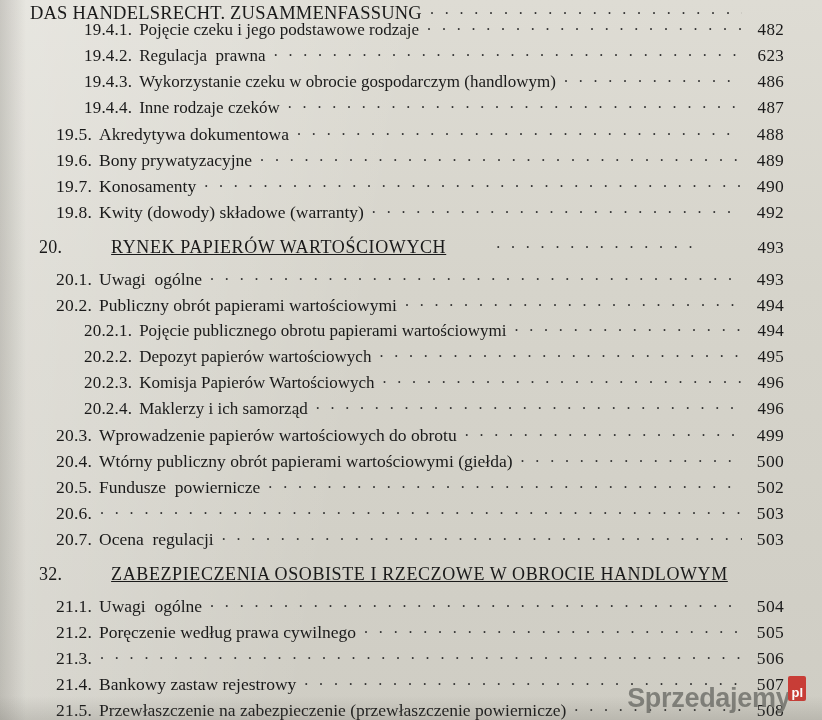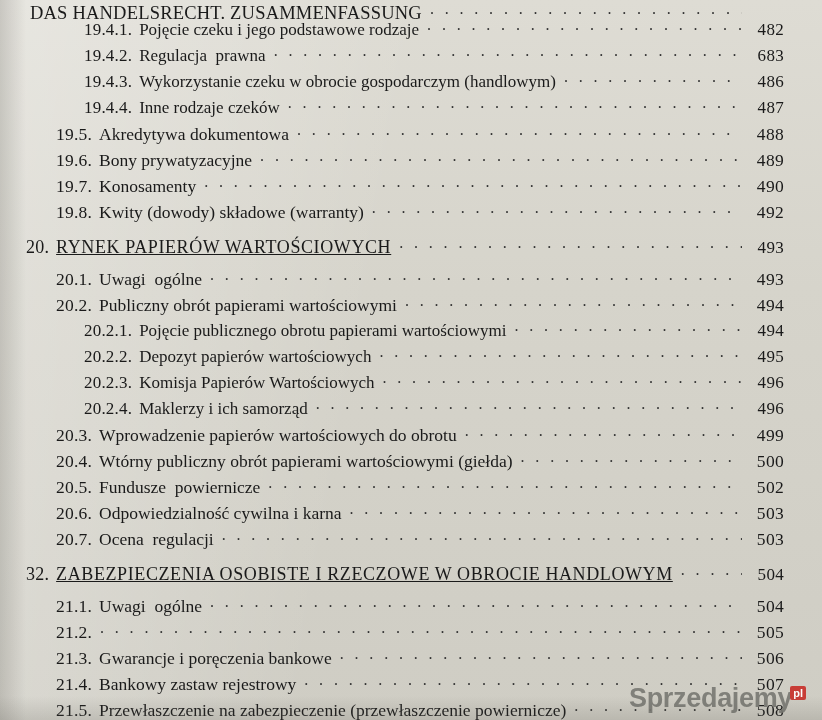--- a/index.html
+++ b/index.html
@@ -66,21 +66,21 @@
     color: #333;
   }
   .page {
     flex: 0 0 36px;
     text-align: right;
     white-space: pre;
     letter-spacing: 0.3px;
   }
 
   
-  .lvl-chapter { padding-left: 26px; font-size: 18px; }
+  .lvl-chapter { padding-left: 39px; font-size: 18px; gap: 42px; }
   .lvl-chapter .num { font-weight: normal; }
   .lvl-1 { padding-left: 56px; font-size: 17.5px; }
   .lvl-2 { padding-left: 84px; font-size: 17px; }
 
   .caps { letter-spacing: 0.6px; text-decoration: underline; }
 
   .chapter-row { margin-top: 9px; margin-bottom: 2px; height: 30px; }
   .chapter-row .page { font-size: 17px; }
 
   .footer-row {
@@ -101,23 +101,23 @@
     font-size: 27px;
     font-weight: bold;
     color: #7a7a74;
     letter-spacing: -0.3px;
     opacity: 0.92;
   }
   .watermark .pl {
     display: inline-block;
     background: #c8312b;
     color: #fff;
-    font-size: 11px;
+    font-size: 13px;
     font-weight: bold;
-    padding: 1px 3px 1px 3px;
+    padding: 9px 3px 1px 3px;
     border-radius: 2px;
     vertical-align: super;
     margin-left: -2px;
     letter-spacing: 0;
     text-align: center;
   }
   .edge-shadow {
     position: absolute;
     left: 0; top: 0; bottom: 0;
     width: 26px;
@@ -146,21 +146,21 @@
           <span>. . . . . . . . . . . . . . . . . . . . . . . . . . . . . . . . . . . . . . . . . . . . . . . . . . . . . . . . . . . . . . . . . . . . . . . . . .</span>
         </div>
         <div class="page">482</div>
       </div>
       <div class="row lvl-2">
         <div class="num">19.4.2.</div>
         <div class="label">Regulacja  prawna</div>
         <div class="leader">
           <span>. . . . . . . . . . . . . . . . . . . . . . . . . . . . . . . . . . . . . . . . . . . . . . . . . . . . . . . . . . . . . . . . . . . . . . . . . .</span>
         </div>
-        <div class="page">683</div>
+        <div class="page">623</div>
       </div>
       <div class="row lvl-2">
         <div class="num">19.4.3.</div>
         <div class="label">Wykorzystanie czeku w obrocie gospodarczym (handlowym)</div>
         <div class="leader">
           <span>. . . . . . . . . . . . . . . . . . . . . . . . . . . . . . . . . . . . . . . . . . . . . . . . . . . . . . . . . . . . . . . . . . . . . . . . . .</span>
         </div>
         <div class="page">486</div>
       </div>
       <div class="row lvl-2">
@@ -278,21 +278,20 @@
       <div class="row lvl-1">
         <div class="num">20.5.</div>
         <div class="label">Fundusze  powiernicze</div>
         <div class="leader">
           <span>. . . . . . . . . . . . . . . . . . . . . . . . . . . . . . . . . . . . . . . . . . . . . . . . . . . . . . . . . . . . . . . . . . . . . . . . . .</span>
         </div>
         <div class="page">502</div>
       </div>
       <div class="row lvl-1">
         <div class="num">20.6.</div>
-        <div class="label">Odpowiedzialność cywilna i karna</div>
         <div class="leader">
           <span>. . . . . . . . . . . . . . . . . . . . . . . . . . . . . . . . . . . . . . . . . . . . . . . . . . . . . . . . . . . . . . . . . . . . . . . . . .</span>
         </div>
         <div class="page">503</div>
       </div>
       <div class="row lvl-1">
         <div class="num">20.7.</div>
         <div class="label">Ocena  regulacji</div>
         <div class="leader">
           <span>. . . . . . . . . . . . . . . . . . . . . . . . . . . . . . . . . . . . . . . . . . . . . . . . . . . . . . . . . . . . . . . . . . . . . . . . . .</span>
@@ -310,28 +309,28 @@
       <div class="row lvl-1">
         <div class="num">21.1.</div>
         <div class="label">Uwagi  ogólne</div>
         <div class="leader">
           <span>. . . . . . . . . . . . . . . . . . . . . . . . . . . . . . . . . . . . . . . . . . . . . . . . . . . . . . . . . . . . . . . . . . . . . . . . . .</span>
         </div>
         <div class="page">504</div>
       </div>
       <div class="row lvl-1">
         <div class="num">21.2.</div>
+        <div class="label">Poręczenie według prawa cywilnego</div>
         <div class="leader">
           <span>. . . . . . . . . . . . . . . . . . . . . . . . . . . . . . . . . . . . . . . . . . . . . . . . . . . . . . . . . . . . . . . . . . . . . . . . . .</span>
         </div>
         <div class="page">505</div>
       </div>
       <div class="row lvl-1">
         <div class="num">21.3.</div>
-        <div class="label">Gwarancje i poręczenia bankowe</div>
         <div class="leader">
           <span>. . . . . . . . . . . . . . . . . . . . . . . . . . . . . . . . . . . . . . . . . . . . . . . . . . . . . . . . . . . . . . . . . . . . . . . . . .</span>
         </div>
         <div class="page">506</div>
       </div>
       <div class="row lvl-1">
         <div class="num">21.4.</div>
         <div class="label">Bankowy zastaw rejestrowy</div>
         <div class="leader">
           <span>. . . . . . . . . . . . . . . . . . . . . . . . . . . . . . . . . . . . . . . . . . . . . . . . . . . . . . . . . . . . . . . . . . . . . . . . . .</span>

